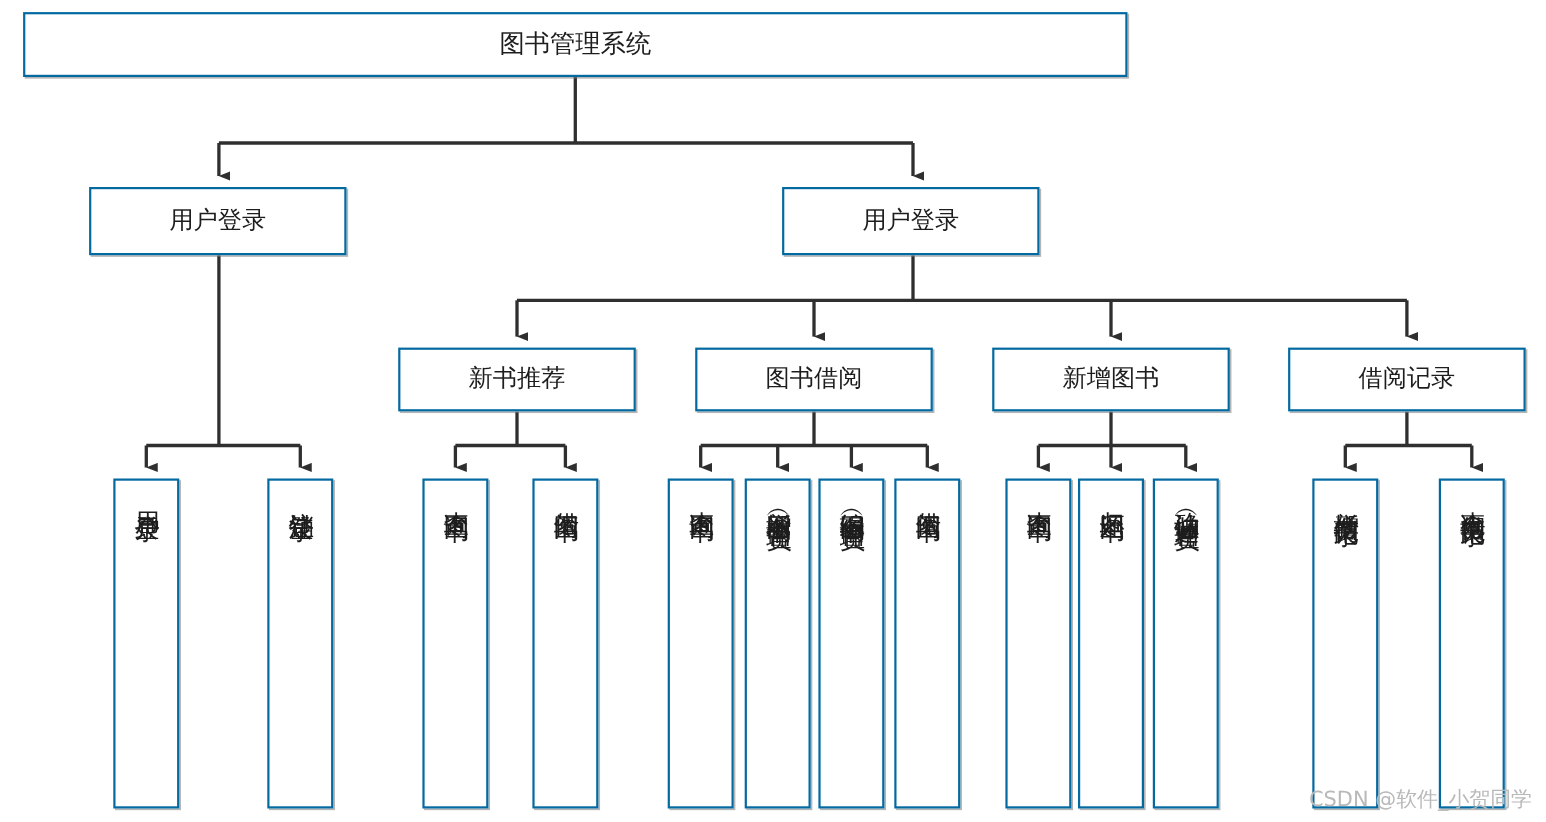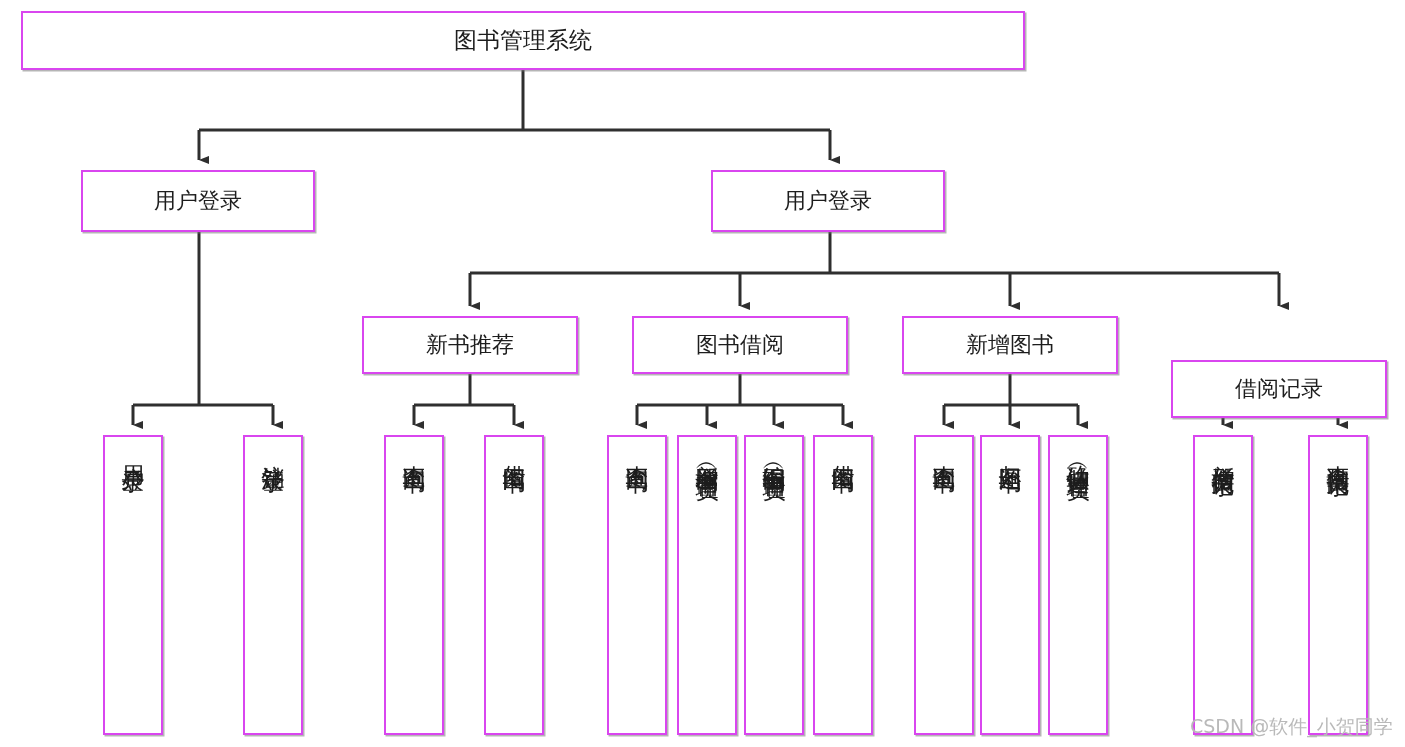--- a/index.html
+++ b/index.html
@@ -20,21 +20,21 @@
   #edges {
     position: absolute;
     left: 0;
     top: 0;
     width: 1405px;
     height: 747px;
   }
   .node {
     position: absolute;
     box-sizing: border-box;
-    border: 2px solid #d946ef;
+    border: 2px solid #0369a1;
     background: #ffffff;
     display: flex;
     align-items: center;
     justify-content: center;
     box-shadow: 1.5px 1.5px 0 rgba(120,120,120,0.55);
   }
   .node .label {
     color: #1d1d1d;
     text-align: center;
     line-height: 1.12;
@@ -138,21 +138,21 @@
   </div>
 
   <div class="node horiz" style="left:632px; top:316px; width:216px; height:58px;">
     <span class="label">图书借阅</span>
   </div>
 
   <div class="node horiz" style="left:902px; top:316px; width:216px; height:58px;">
     <span class="label">新增图书</span>
   </div>
 
-  <div class="node horiz" style="left:1171px; top:316px; width:216px; height:58px;margin-top:44px;">
+  <div class="node horiz" style="left:1171px; top:316px; width:216px; height:58px;">
     <span class="label">借阅记录</span>
   </div>
 
   <div class="node vert" style="left:103px; top:435px; width:60px; height:300px;">
     <span class="label">用户登录</span>
   </div>
 
   <div class="node vert" style="left:243px; top:435px; width:60px; height:300px;">
     <span class="label">注销登录</span>
   </div>

